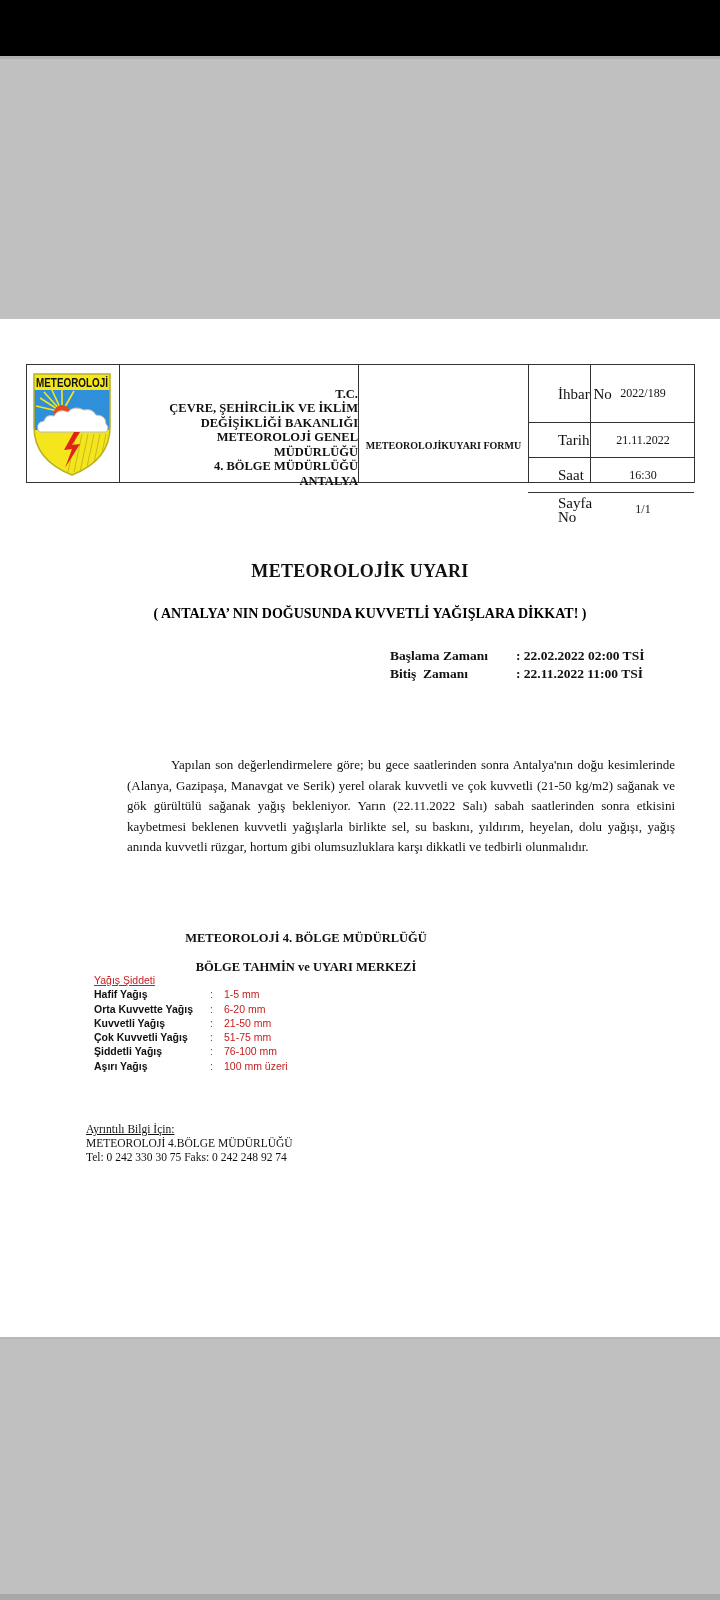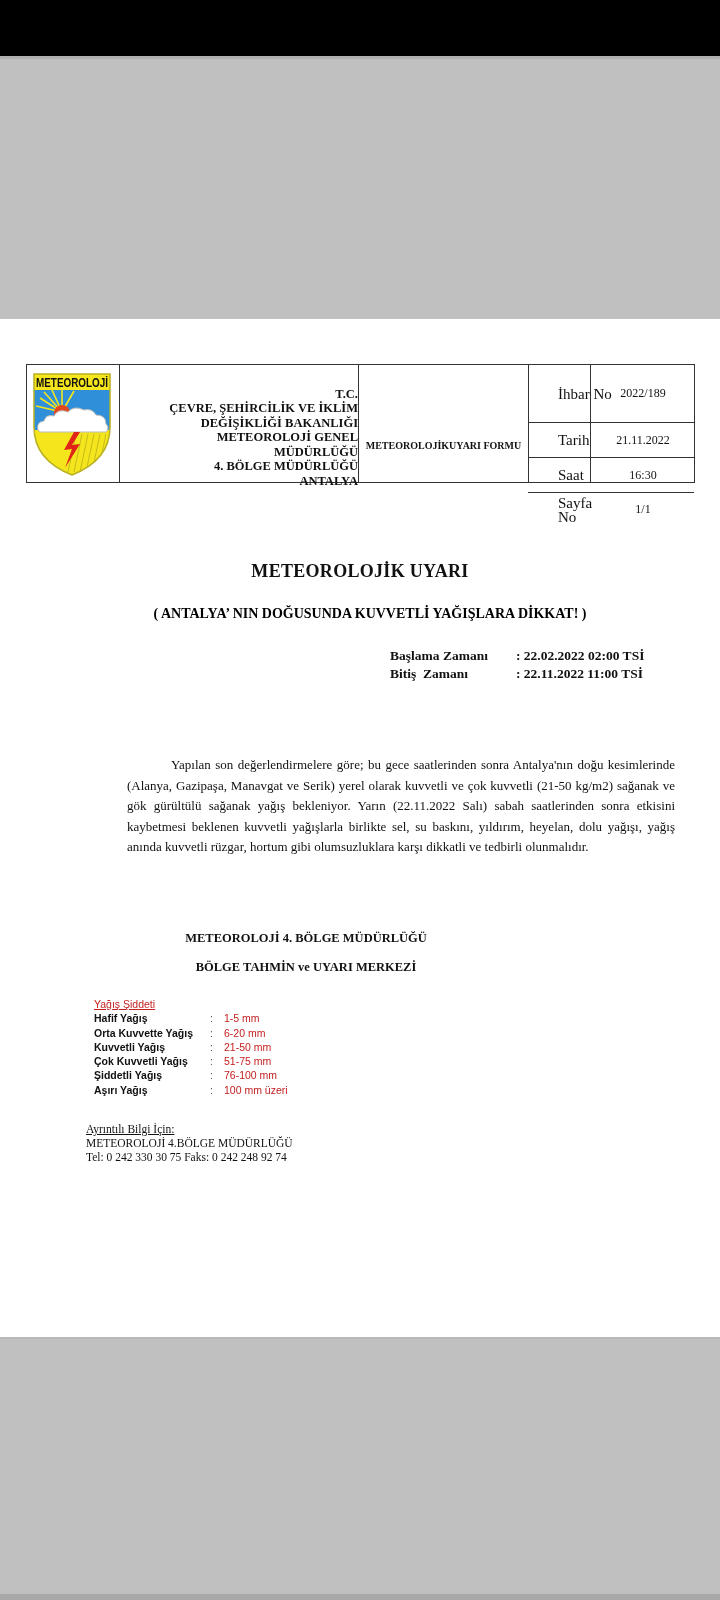--- a/index.html
+++ b/index.html
@@ -21,21 +21,21 @@
   .formtitle { position: absolute; left: 332px; top: 0; width: 169px; height: 161px; display: flex; flex-direction: row; justify-content: center; align-items: center; text-align: center; font-weight: bold; font-size: 10px; line-height: 18px; }
   .meta-label { position: absolute; left: 524px; width: 61px; font-weight: normal; font-size: 15px; line-height: 14px; padding-left: 7px; display: flex; align-items: center; }
   .meta-value { position: absolute; left: 564px; width: 104px; font-size: 12px; display: flex; align-items: center; justify-content: center; }
 
   .main-title { position: absolute; left: 0; width: 720px; top: 242px; text-align: center; font-weight: bold; font-size: 18px; letter-spacing: 0.3px; }
   .subtitle { position: absolute; left: 10px; width: 720px; top: 287px; text-align: center; font-weight: bold; font-size: 14px; color: #000000; }
   .time-row { position: absolute; left: 368px; font-weight: bold; font-size: 13.5px; display: flex; }
   .time-row .lbl { width: 126px; margin-left: 22px; }
   .para { position: absolute; left: 86px; top: 436px; width: 548px; font-size: 13px; line-height: 20.5px; text-align: justify; text-indent: 44px; margin-left: 41px; }
   .center-bold { position: absolute; left: 0; width: 612px; text-align: center; font-weight: bold; font-size: 12.5px; }
-  .scale { position: absolute; left: 94px; top: 654px; font-family: "Liberation Sans", sans-serif; font-size: 10.5px; line-height: 14.3px; margin-top: 24px; }
+  .scale { position: absolute; left: 94px; top: 654px; font-family: "Liberation Sans", sans-serif; font-size: 10.5px; line-height: 14.3px; }
   .scale .head { color: #c42020; text-decoration: underline; }
   .scale .row { display: flex; align-items: flex-end; }
   .scale .rl { width: 116px; font-weight: bold; color: #111; }
   .scale .rc { width: 14px; color: #555; }
   .scale .rv { color: #c42020; }
   .contact { position: absolute; left: 86px; top: 803px; font-size: 11.5px; line-height: 14px; }
   .contact .ch { font-weight: normal; text-decoration: underline; }
 </style>
 </head>
 <body>

